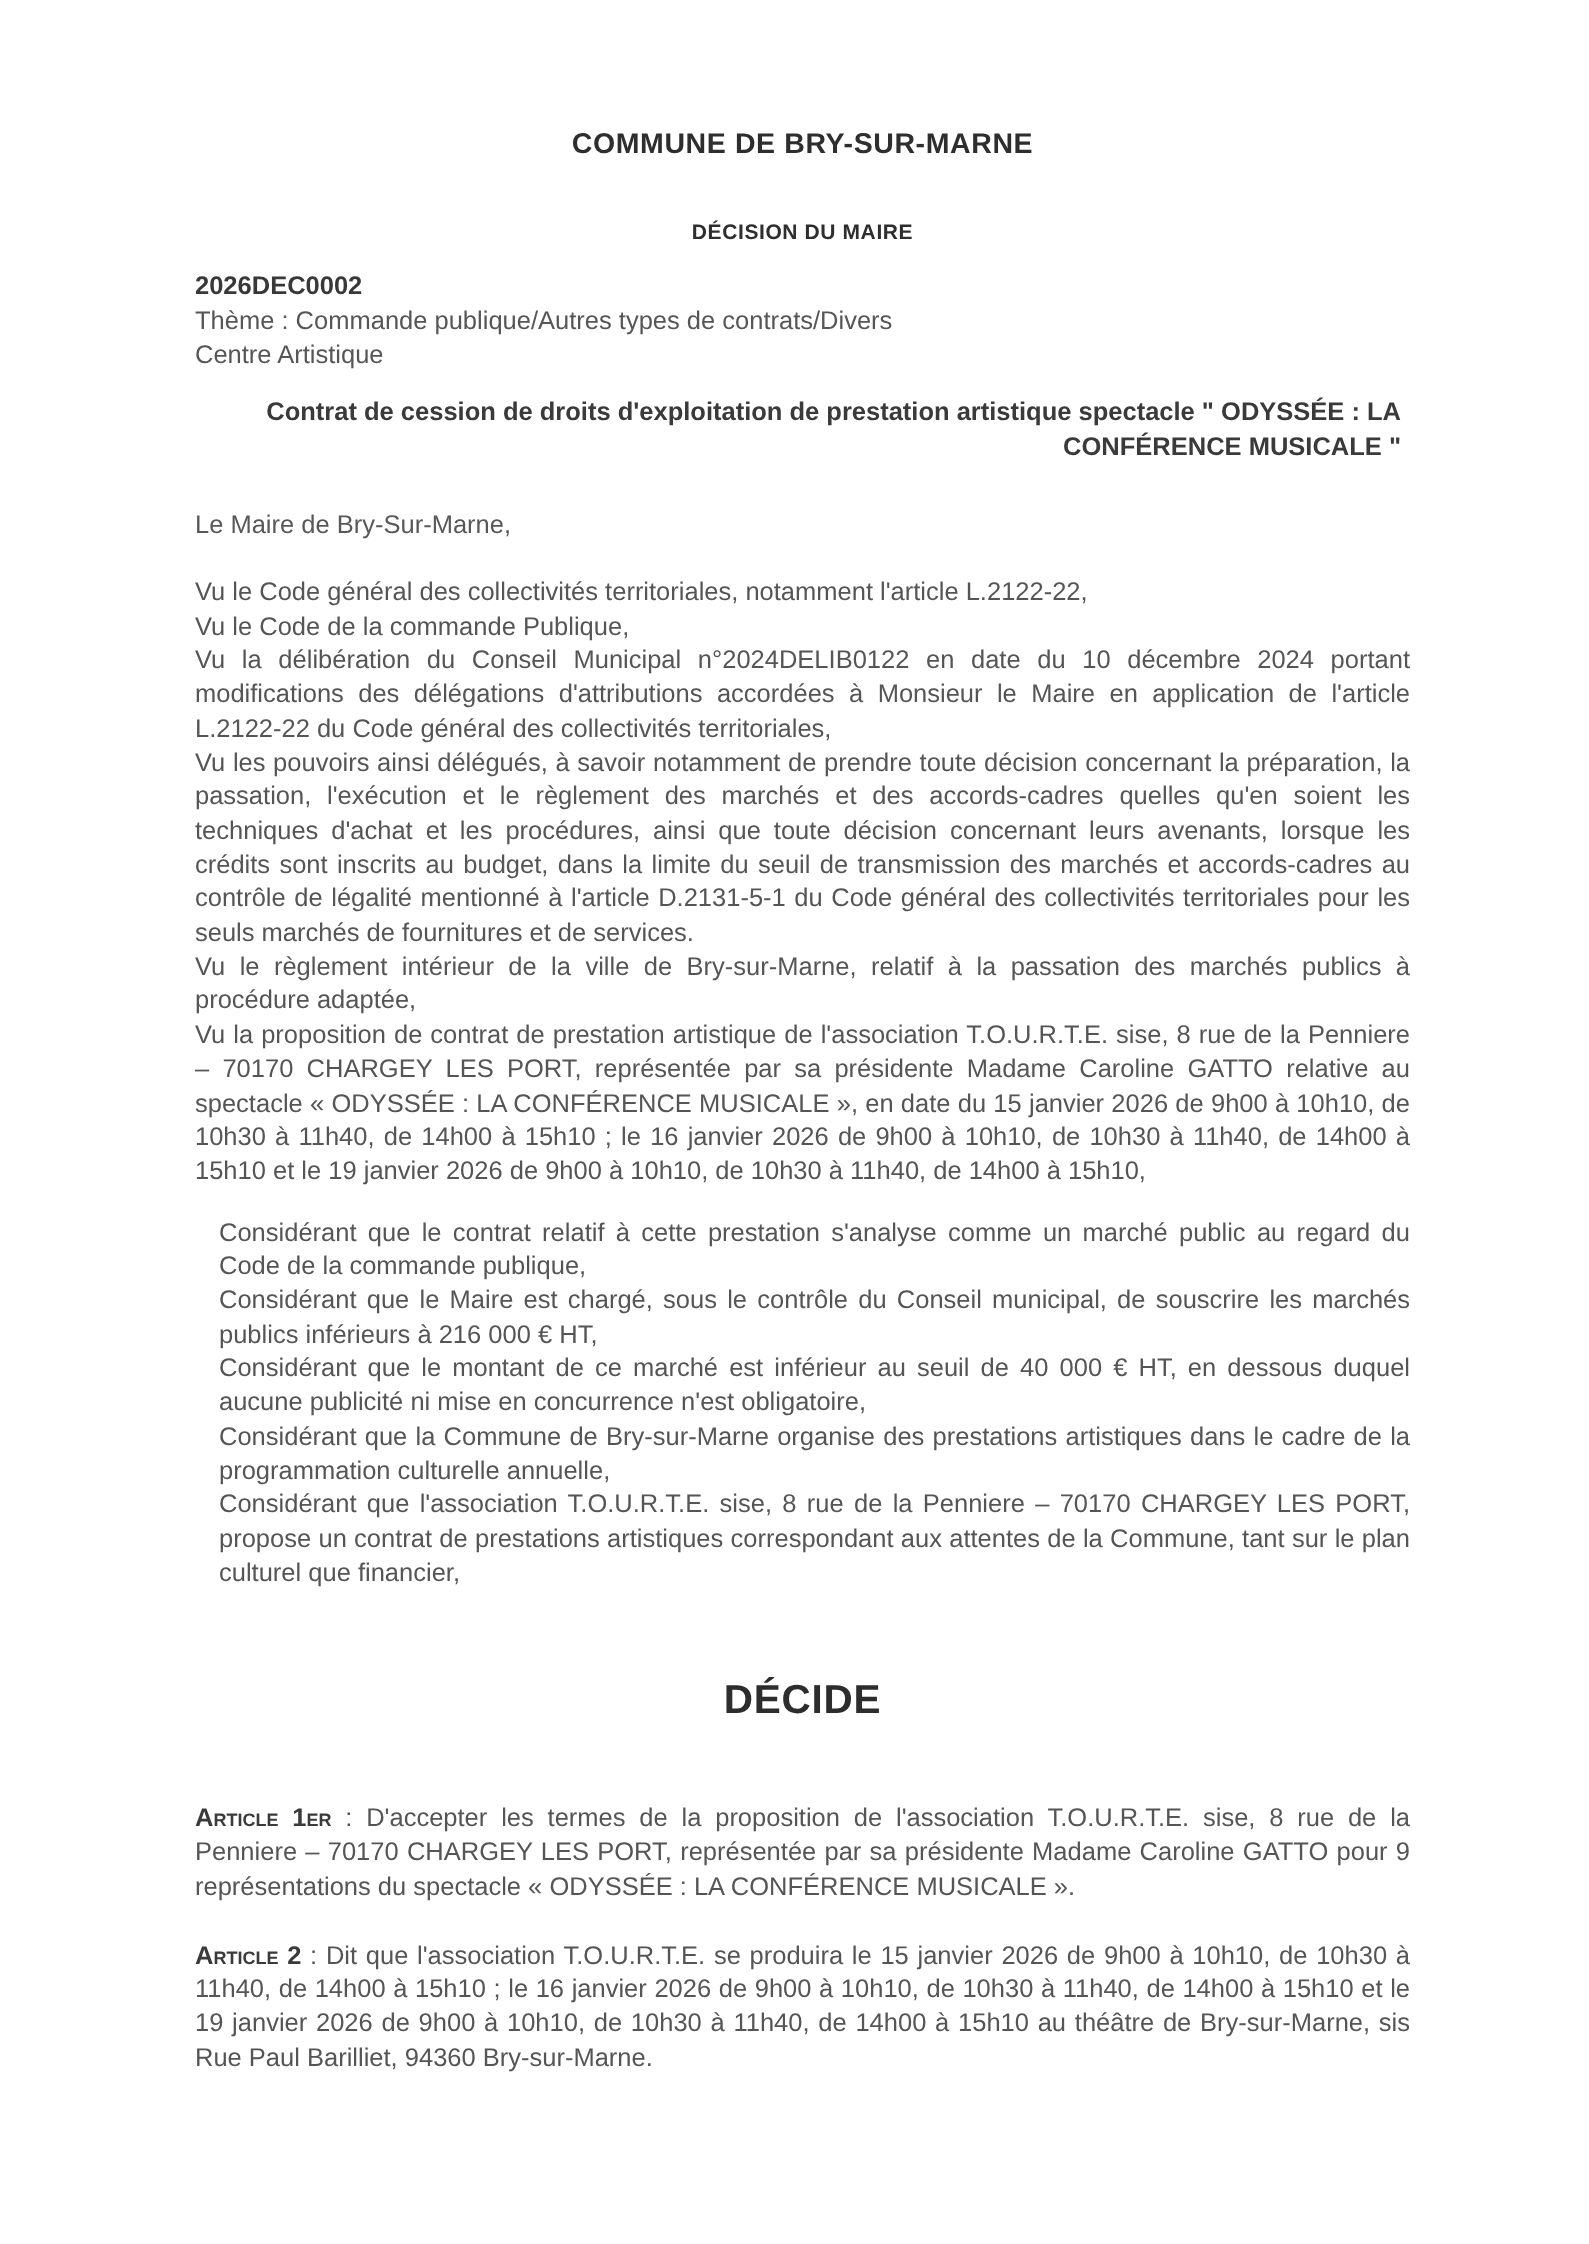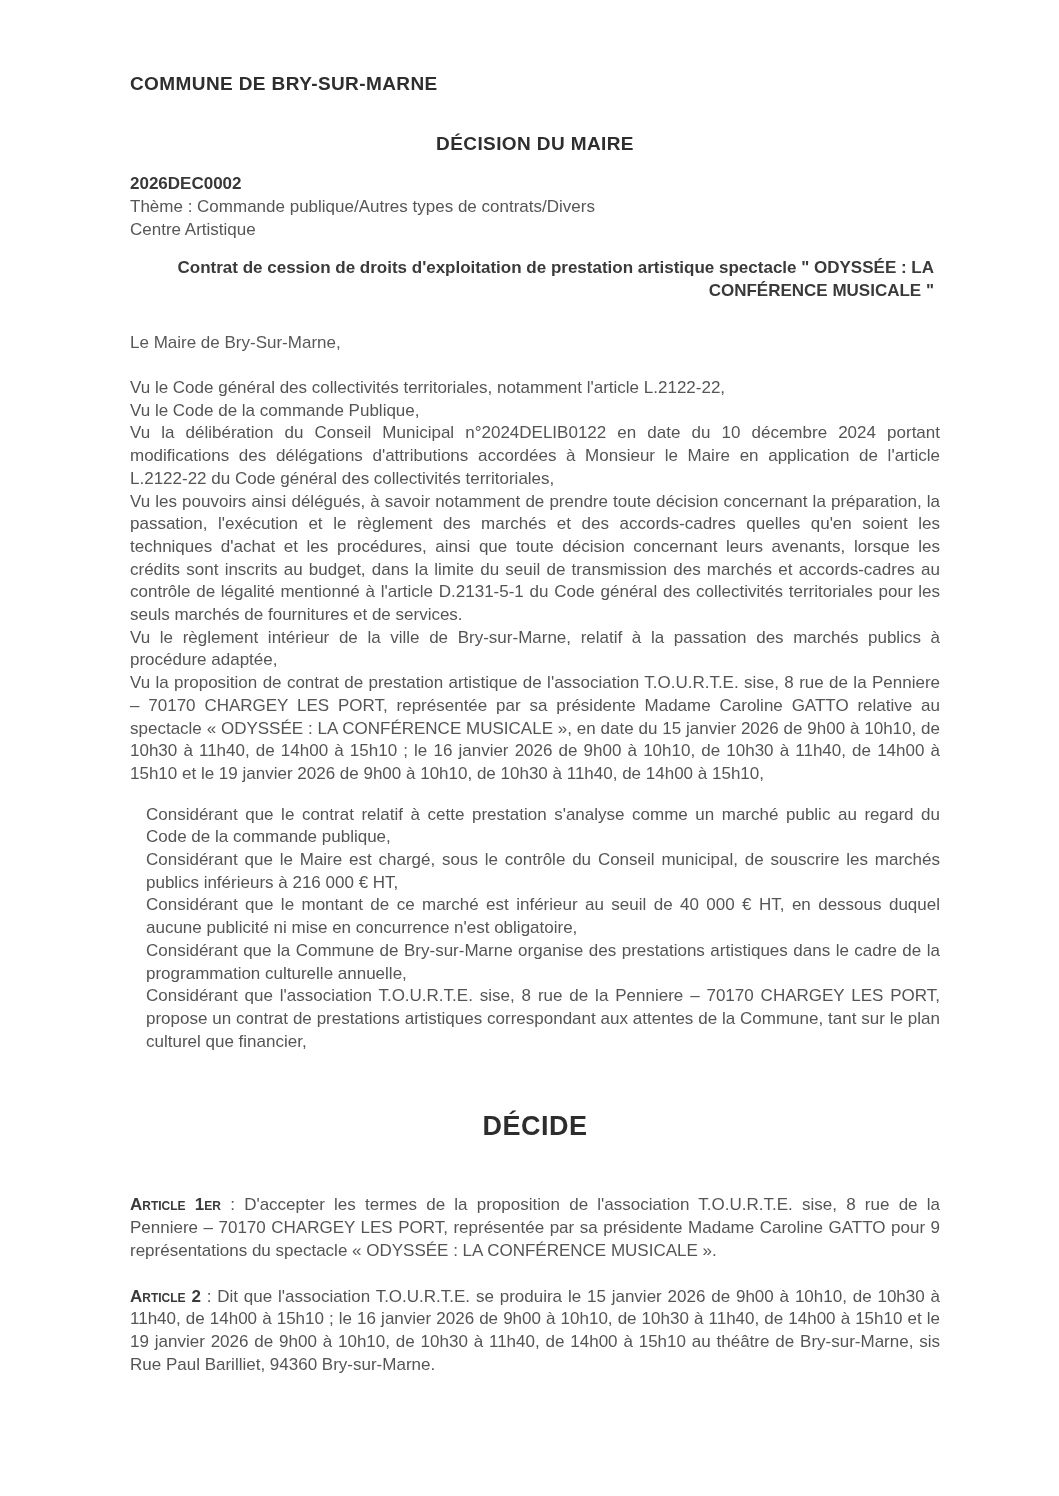--- a/index.html
+++ b/index.html
@@ -15,31 +15,31 @@
     color: #4e4e4e;
   }
   .page {
     box-sizing: border-box;
     width: 1059px;
     height: 1496px;
     padding: 70px 119px 40px 130px;
     background: #ffffff;
   }
   .doc-title {
-    text-align: left;
+    text-align: center;
     font-weight: bold;
     font-size: 19px;
     letter-spacing: 0.4px;
     color: #2e2e2e;
-    margin: 3px 0 38px 0;
+    margin: 16px 0 38px 0;
   }
   .doc-subtitle {
     text-align: center;
     font-weight: bold;
-    font-size: 19px;
+    font-size: 14px;
     letter-spacing: 0.4px;
     color: #2e2e2e;
     margin: 0 0 17px 0;
   }
   .ref-block {
     font-size: 17px;
     line-height: 23px;
     margin: 0 0 15px 0;
   }
   .ref-number {

